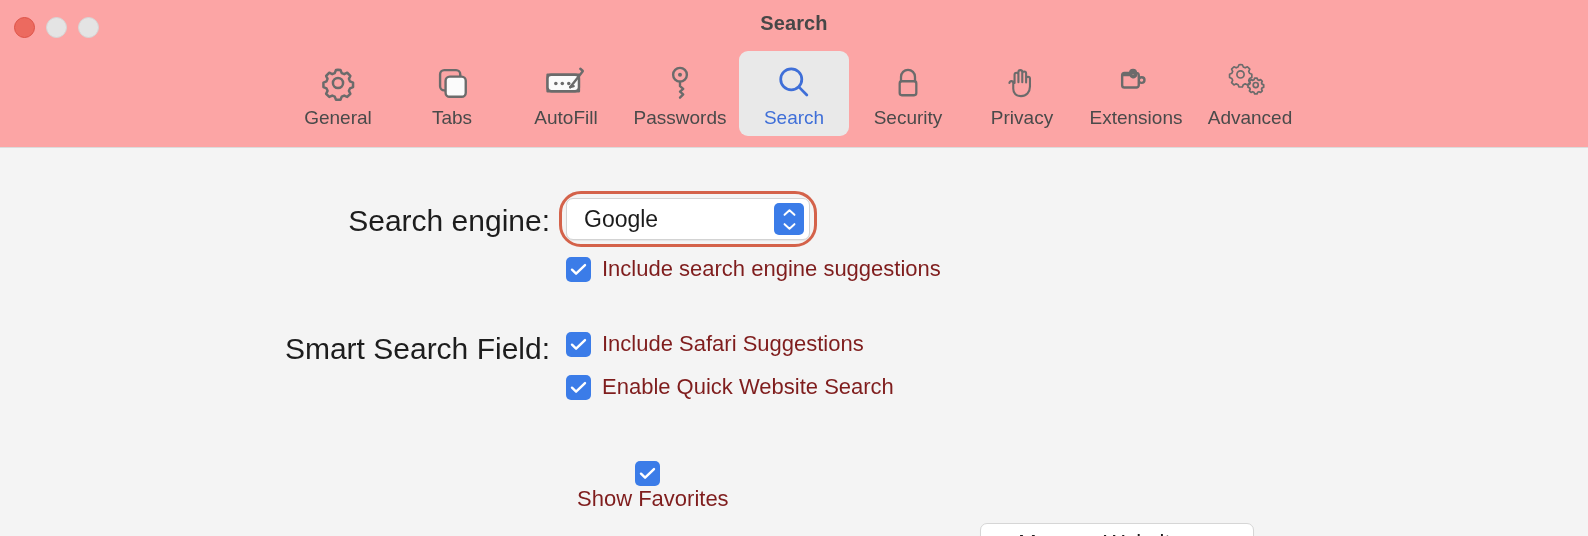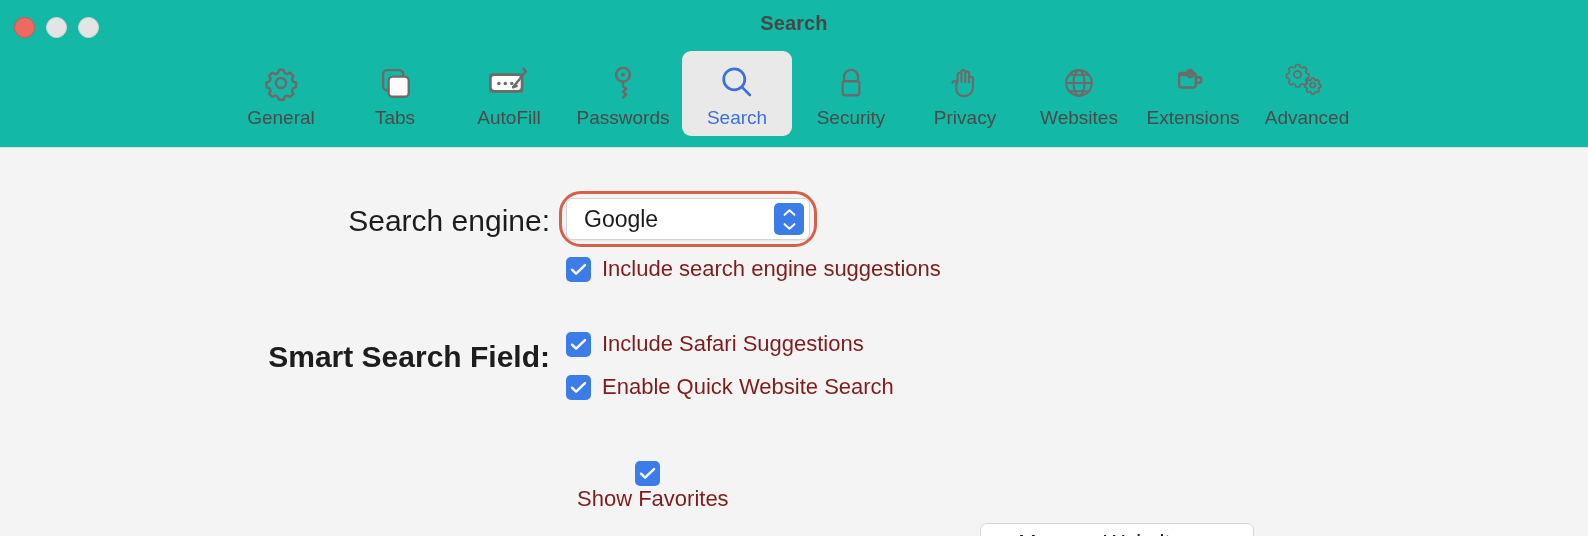--- a/index.html
+++ b/index.html
@@ -21,21 +21,21 @@
     background: #f4f4f4;
     overflow: hidden;
   }
 
   
   .titlebar {
     position: absolute;
     left: 0; top: 0;
     width: 1588px;
     height: 148px;
-    background: #14b8a6;
+    background: #fca5a5;
     border-bottom: 1px solid #dcdcdc;
     box-sizing: border-box;
   }
   .traffic-lights {
     position: absolute;
     left: 14px;
     top: 17px;
     display: flex;
     gap: 11px;
   }
@@ -296,30 +296,20 @@
 
       <div class="tab">
         <span class="ticon">
           <svg width="42" height="46" viewBox="0 0 48 48" fill="none" stroke="currentColor" stroke-width="2.4">
             <path d="M15.5 24v-9.5a2.2 2.2 0 014.4 0V23m0-.5v-11a2.2 2.2 0 014.4 0V23m0-.5V13a2.2 2.2 0 014.4 0v10.5m0-.5v-4a2.2 2.2 0 014.4 0v9c0 6.5-4.2 11-10.3 11-5.8 0-8.8-3.4-8.8-8.3V24a2.2 2.2 0 00-4.4 0" stroke-linecap="round" stroke-linejoin="round"></path>
           </svg>
         </span>
         <span class="tlabel">Privacy</span>
       </div>
 
-      <div class="tab">
-        <span class="ticon">
-          <svg width="44" height="44" viewBox="0 0 48 48" fill="none" stroke="currentColor" stroke-width="2.3">
-            <circle cx="24" cy="24" r="14"></circle>
-            <ellipse cx="24" cy="24" rx="6" ry="14"></ellipse>
-            <path d="M10 24h28M13 15h22M13 33h22"></path>
-          </svg>
-        </span>
-        <span class="tlabel">Websites</span>
-      </div>
 
       <div class="tab">
         <span class="ticon">
           <svg width="48" height="44" viewBox="0 0 52 44" fill="none" stroke="currentColor" stroke-width="2.6">
             <path d="M11 13.5h9a3.3 3.3 0 10 0-2.2V12m0 0"></path>
             <path d="M11 13.5a2.5 2.5 0 012.5-2.5h6.2a3.1 3.1 0 113.2 3.1 3.1 3.1 0 01-3.2-3.1h6.6A2.5 2.5 0 0129 13.5v5.2a3.1 3.1 0 113.1 3.2 3.1 3.1 0 01-3.1-3.2v5.7a2.5 2.5 0 01-2.5 2.5H13.5A2.5 2.5 0 0111 24.4z" stroke-linejoin="round"></path>
           </svg>
         </span>
         <span class="tlabel">Extensions</span>
       </div>
@@ -363,21 +353,21 @@
 
     <div class="cb-row" style="top:100px;">
       <span class="checkbox">
         <svg width="17" height="13" viewBox="0 0 18 14" fill="none" stroke="#ffffff" stroke-width="2.6" stroke-linecap="round" stroke-linejoin="round">
           <path d="M2 7.2l4.4 4.3L16 2.2"></path>
         </svg>
       </span>
       <span class="cb-label">Include search engine suggestions</span>
     </div>
 
-    <div class="form-label" style="left:250px; top:184px;font-weight:bold;">Smart Search Field:</div>
+    <div class="form-label" style="left:250px; top:176px;">Smart Search Field:</div>
 
     <div class="cb-row" style="top:175px;">
       <span class="checkbox">
         <svg width="17" height="13" viewBox="0 0 18 14" fill="none" stroke="#ffffff" stroke-width="2.6" stroke-linecap="round" stroke-linejoin="round">
           <path d="M2 7.2l4.4 4.3L16 2.2"></path>
         </svg>
       </span>
       <span class="cb-label">Include Safari Suggestions</span>
     </div>
 

